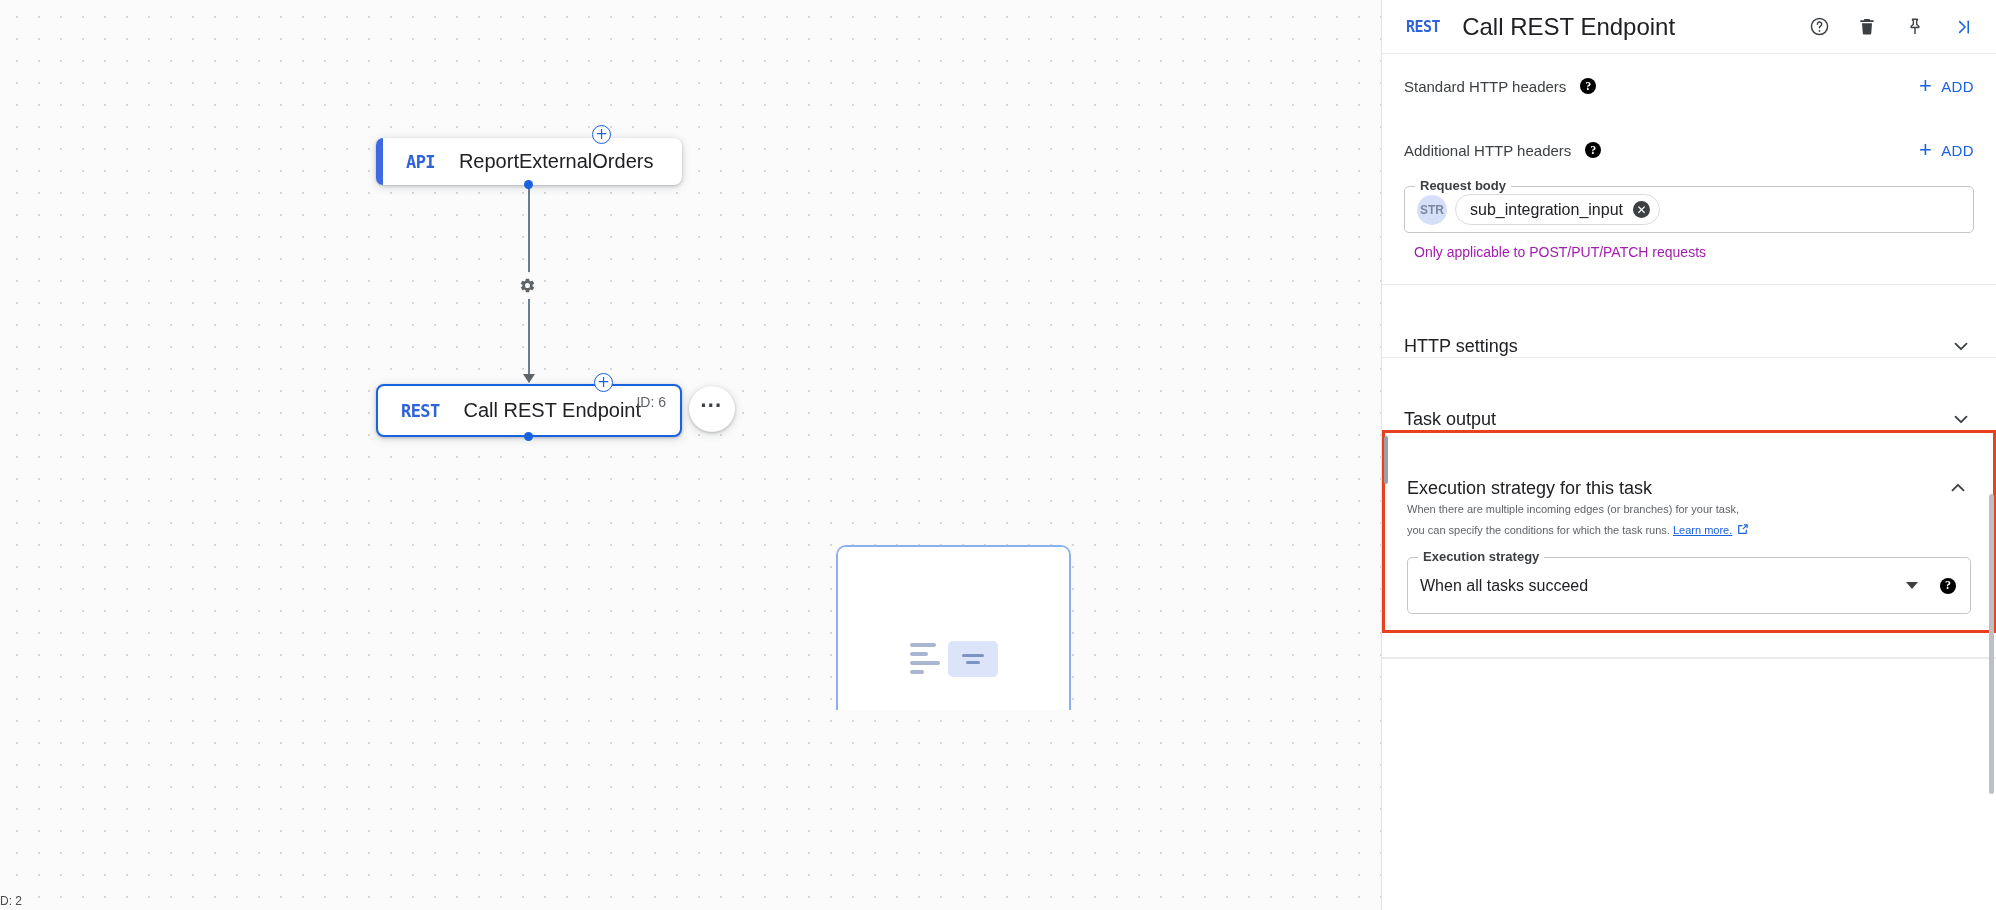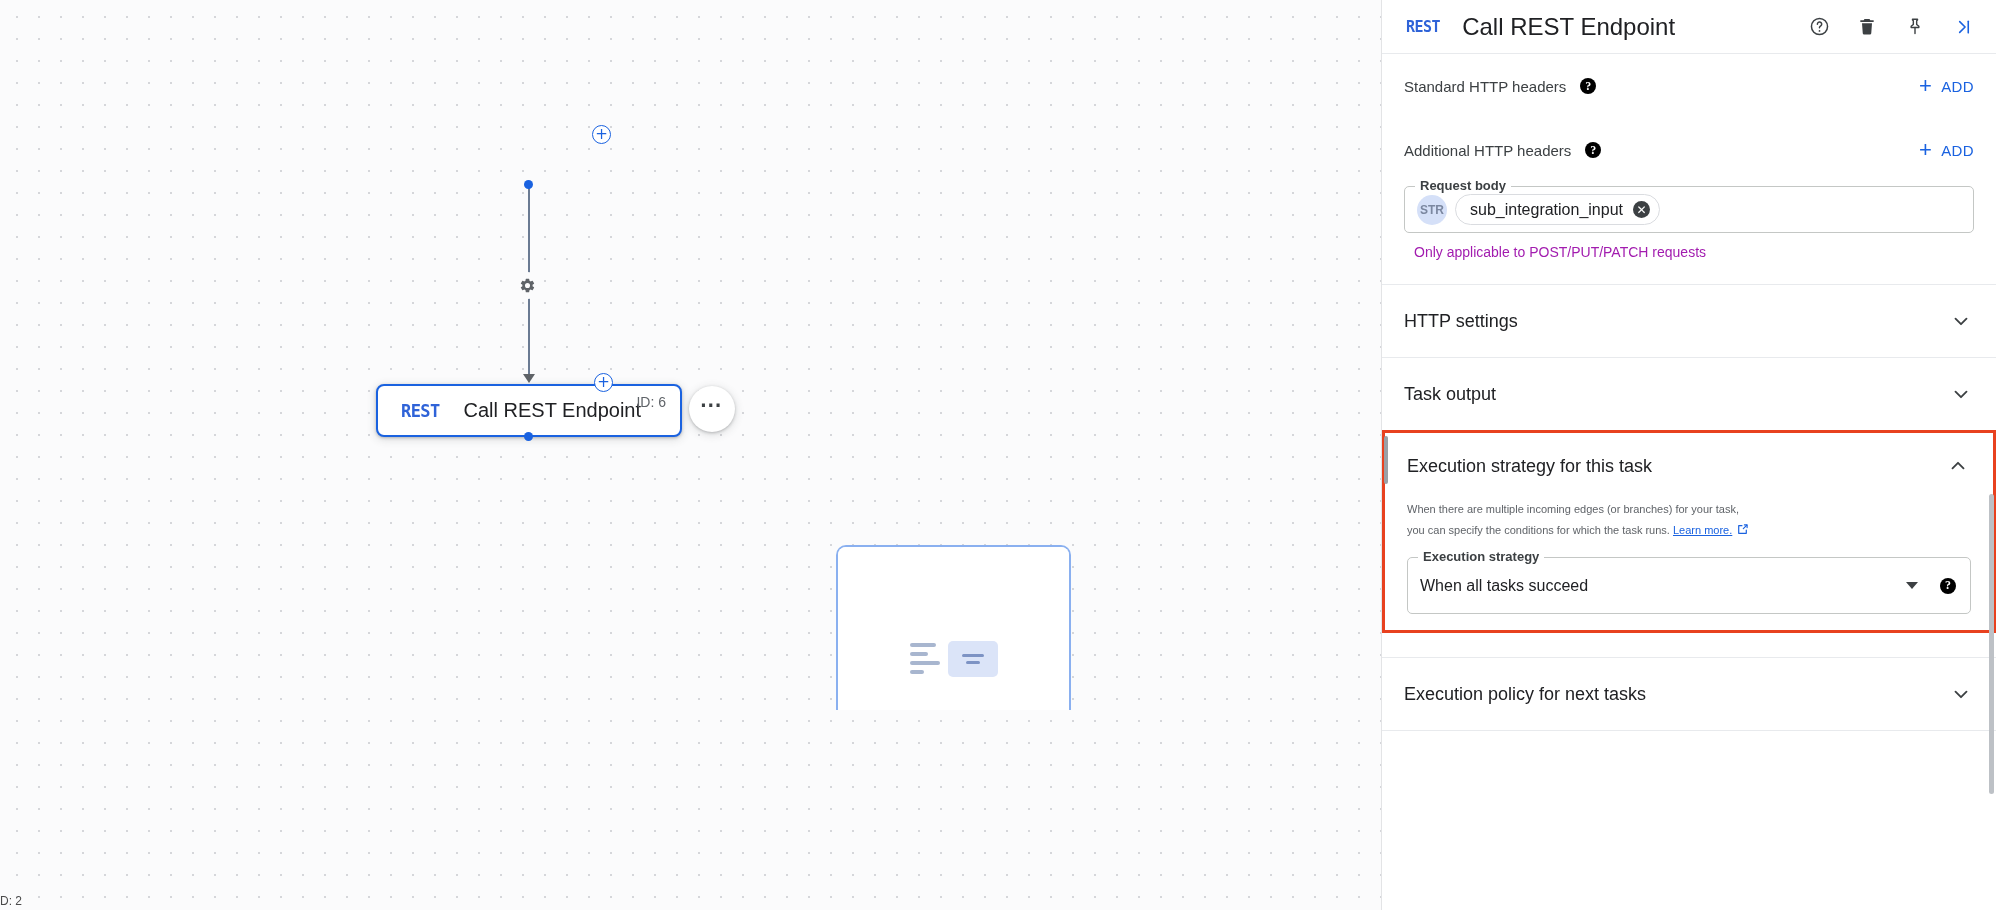--- a/index.html
+++ b/index.html
@@ -237,21 +237,21 @@
   }
   .helper {
     font-size: 14px; color: #a21caf;
     padding: 11px 22px 0 32px;
   }
 
   .divider { height: 1px; background: #e8eaed; }
 
   .section {
     height: 72px;
-    display: flex; align-items: center;
+    display: flex; align-items: flex-end;
     padding: 0 24px 0 22px;
   }
   .section .stitle { font-size: 18px; color: #202124; font-weight: 500; }
   .chev { margin-left: auto; color: #3c4043; display:flex; }
 
   
   #exec-strategy {
     border: 3px solid #e8411f;
     margin-top: 0;
   }
@@ -300,20 +300,25 @@
   <div id="canvas">
 
     <div id="edge-line"></div>
     <div id="edge-arrow"></div>
     <div id="edge-gear">
       <svg width="17" height="17" viewBox="0 0 24 24" fill="currentColor">
         <path d="M19.14 12.94a7.07 7.07 0 000-1.88l2.03-1.58a.5.5 0 00.12-.64l-1.92-3.32a.5.5 0 00-.61-.22l-2.39.96a7.1 7.1 0 00-1.62-.94l-.36-2.54a.5.5 0 00-.5-.42h-3.84a.5.5 0 00-.5.42l-.36 2.54c-.58.24-1.12.55-1.62.94l-2.39-.96a.5.5 0 00-.61.22L2.65 8.84a.5.5 0 00.12.64l2.03 1.58a7.07 7.07 0 000 1.88l-2.03 1.58a.5.5 0 00-.12.64l1.92 3.32c.12.21.37.29.61.22l2.39-.96c.5.39 1.04.7 1.62.94l.36 2.54c.04.24.25.42.5.42h3.84c.25 0 .46-.18.5-.42l.36-2.54c.58-.24 1.12-.55 1.62-.94l2.39.96c.24.07.49-.01.61-.22l1.92-3.32a.5.5 0 00-.12-.64l-2.03-1.58zM12 15.6A3.6 3.6 0 1112 8.4a3.6 3.6 0 010 7.2z"></path>
       </svg>
     </div>
 
+    <div class="node" id="node-api">
+      <div class="accent"></div>
+      <span class="node-badge">API</span>
+      <span class="node-title">ReportExternalOrders</span>
+    </div>
     <div class="port" style="left:524px; top:180px;"></div>
     <div class="plus-btn" style="left:592px; top:125px;"></div>
 
     <div class="node" id="node-rest">
       <span class="node-badge">REST</span>
       <span class="node-title">Call REST Endpoint</span>
       <span class="node-id">ID: 6</span>
     </div>
     <div class="port" style="left:524px; top:432px;"></div>
     <div class="plus-btn" style="left:594px; top:373px;"></div>
@@ -446,28 +451,20 @@
         <div class="field" id="exec-select">
           <span class="lg">Execution strategy</span>
           <span class="val">When all tasks succeed</span>
           <span class="caret"></span>
           <span class="qmark">?</span>
         </div>
       </div>
 
       <div class="divider" style="margin-top:24px"></div>
 
-      <div class="section">
-        <span class="stitle">Execution policy for next tasks</span>
-        <span class="chev">
-          <svg width="22" height="22" viewBox="0 0 24 24" fill="none" stroke="currentColor" stroke-width="2" stroke-linecap="round" stroke-linejoin="round">
-              <path d="M6 9.5l6 6 6-6"></path>
-            </svg>
-        </span>
-      </div>
 
       <div class="divider"></div>
 
       <div id="inner-scroll-thumb"></div>
     </div>
 
     <div id="scroll-track">
       <div id="scroll-thumb"></div>
     </div>
   </div>

